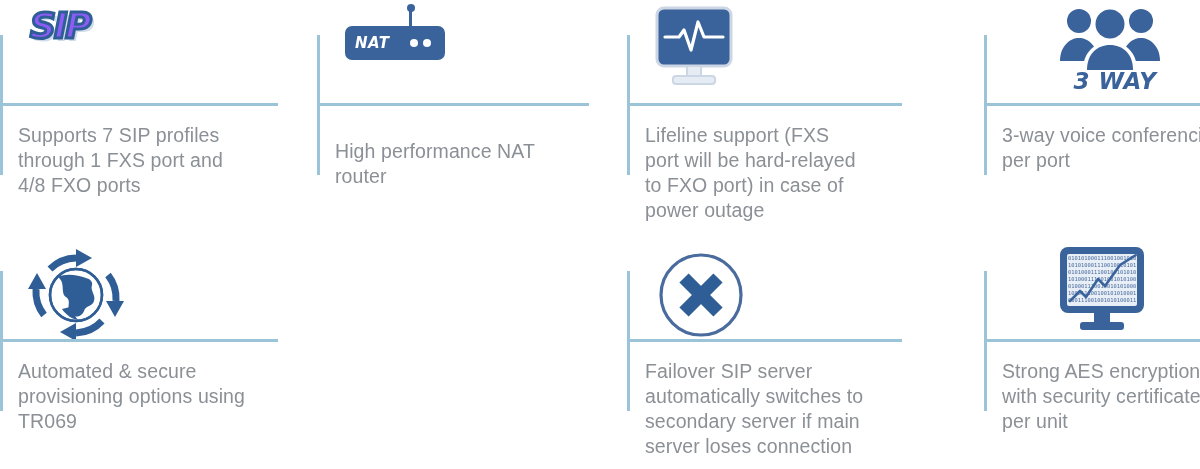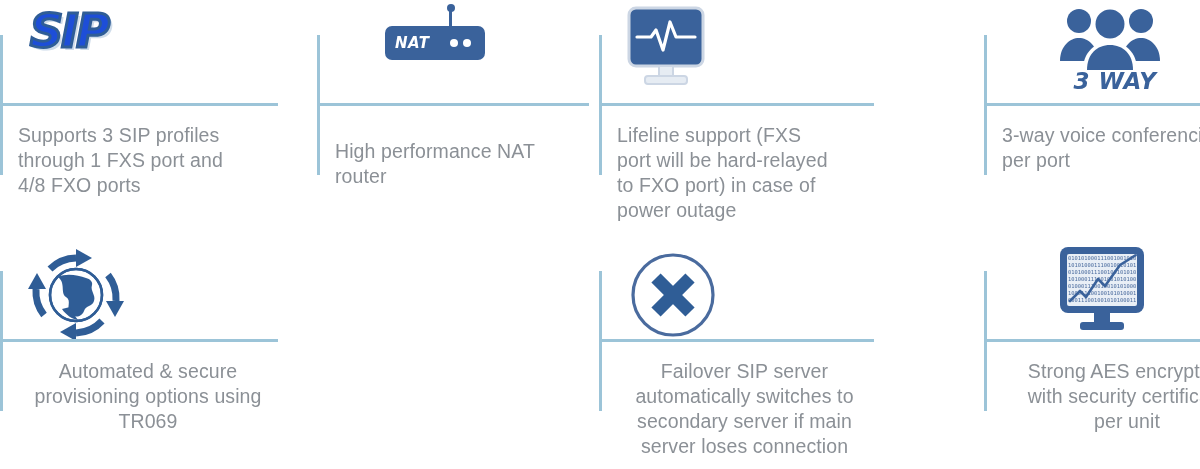--- a/index.html
+++ b/index.html
@@ -17,26 +17,26 @@
     height: 469px;
   }
   .cell {
     position: absolute;
     width: 300px;
   }
   .cell.row1 { top: 0px;   height: 235px; }
   .cell.row2 { top: 235px; height: 234px; }
   .cell.c0 { left: 0px; }
   .cell.c1 { left: 317px; }
-  .cell.c2 { left: 599px; text-decoration: underline; }
+  .cell.c2 { left: 627px; text-decoration: underline; }
   .cell.c3 { left: 984px; padding-left: 44px; }
 
   
   .cell.c0 { width: 300px; }
-  .cell.c1 { width: 300px; padding-left: 40px; }
+  .cell.c1 { width: 300px; }
   .cell.c2 { width: 312px; }
   .cell.c3 { width: 260px; }
 
   .icon-area {
     position: relative;
     height: 100px;
     padding-left: 18px;
     display: flex;
     align-items: flex-start;
   }
@@ -67,33 +67,33 @@
   .caption {
     position: absolute;
     left: 18px;
     font-size: 19.5px;
     line-height: 25px;
     color: #8b9096;
     letter-spacing: 0.1px;
     white-space: pre-line;
   }
   .row1 .caption { top: 123px; }
-  .row2 .caption { top: 124px; text-align: center; }
+  .row2 .caption { top: 124px; }
   .c0 .caption { width: 260px; }
   .c1 .caption { width: 260px; margin-top: 16px; }
   .c2 .caption { width: 255px; }
   .c3 .caption { width: 250px; }
 
   
   .sip-logo {
     font-family: "DejaVu Sans", sans-serif;
-    font-size: 46px;
+    font-size: 36px;
     font-weight: bold;
     font-style: italic;
-    color: #1d4ed8;
+    color: #8b5cf6;
     -webkit-text-stroke: 3px #2f5d96;
     letter-spacing: -2px;
     margin-top: 8px;
     margin-left: 12px;
     text-shadow: 3px 3px 0 #cfdcea;
     line-height: 1;
   }
 
   
   .router {
@@ -143,21 +143,21 @@
 <body>
 
 <div class="grid">
 
   <div class="cell row1 c0">
     <div class="icon-area">
       <div class="sip-logo">SIP</div>
     </div>
     <div class="vbar"></div>
     <div class="hbar"></div>
-    <div class="caption">Supports 3 SIP profiles
+    <div class="caption">Supports 7 SIP profiles
 through 1 FXS port and
 4/8 FXO ports</div>
   </div>
 
   <div class="cell row1 c1">
     <div class="icon-area">
       <div class="router">
         <div class="antenna"></div>
         <span class="nat-text">NAT</span>
         <span class="dots">

